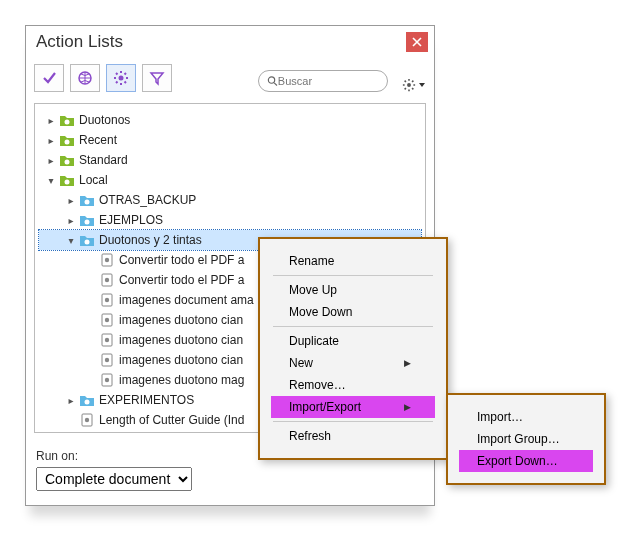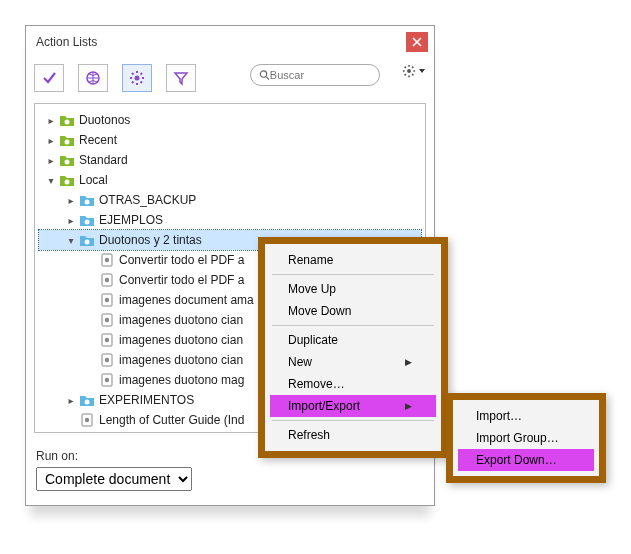--- a/index.html
+++ b/index.html
@@ -1,35 +1,35 @@
 <!DOCTYPE html>
 <html><head>
 <meta charset="utf-8">
 <style>
 * { box-sizing: border-box; margin: 0; padding: 0; font-family: "Segoe UI", Tahoma, sans-serif; }
 body { background: #fff; padding: 25px; }
 .window { width: 410px; border: 1px solid #999; background: #fff; box-shadow: 0 15px 10px -5px rgba(0,0,0,.15); position: relative; }
 .titlebar { display: flex; align-items: center; justify-content: space-between; padding: 6px 6px 6px 10px; }
-.titlebar .title { font-size: 12px; color: #333; }
+.titlebar .title { font-size: 17px; color: #333; }
 .closebtn { width: 22px; height: 20px; background: #d9534f; color: #fff; display: flex; align-items: center; justify-content: center; font-size: 11px; cursor: pointer; }
-.toolbar { display: flex; align-items: flex-start; padding: 6px 8px 6px 8px; gap: 14px; border-bottom: 1px solid transparent; }
+.toolbar { display: flex; align-items: flex-end; padding: 6px 8px 6px 8px; gap: 6px; border-bottom: 1px solid transparent; }
 .tbtn { width: 30px; height: 28px; border: 1px solid #bbb; background: #fdfdfd; display: flex; align-items: center; justify-content: center; cursor: pointer; }
 .tbtn.active { background:#e8f0fb; border-color:#8fb4e8; }
 .searchbox { display: flex; align-items: center; border: 1px solid #aaa; border-radius: 12px; padding: 2px 8px; width: 130px; height: 22px; margin-left: auto; }
 .searchbox input { border: 0; outline: 0; font-size: 11px; width: 100%; background: transparent; }
 .gearbtn { border: 0; background: transparent; cursor: pointer; display: flex; align-items: center; gap: 2px; margin-left: 8px; }
 .tree-wrap { border: 1px solid #bbb; margin: 4px 8px 8px 8px; padding: 6px 4px; height: 330px; overflow: hidden; font-size: 12px; color: #222; position: relative; }
 .row { display: flex; align-items: center; height: 20px; padding-left: 4px; white-space: nowrap; cursor: pointer; }
 .caret { width: 12px; text-align: center; color: #555; font-size: 10px; user-select: none; }
 .folder-icon { display: inline-flex; width: 16px; height: 13px; margin: 0 4px 0 2px; }
 .doc-icon { display: inline-flex; width: 14px; height: 14px; margin: 0 5px 0 3px; align-items: center; justify-content: center; }
 .sel { background: #cde6ff; outline: 1px dotted #2a6ebf; }
 .runon { padding: 8px 10px 14px 10px; font-size: 12px; color: #333; }
 .runon select { font-size: 14px; padding: 2px 4px; margin-top: 4px; }
-.ctxmenu { position: absolute; background: #f3f3f3; border: 7px solid #a16207; box-shadow: 3px 3px 8px rgba(0,0,0,.25); font-size: 12px; padding: 5px; z-index: 10; text-align: center; }
+.ctxmenu { position: absolute; background: #f3f3f3; border: 2px solid #a16207; box-shadow: 3px 3px 8px rgba(0,0,0,.25); font-size: 12px; padding: 11px; z-index: 10; text-align: center; }
 .ctxmenu .mi { display: flex; align-items: center; justify-content: space-between; padding: 4px 24px 4px 18px; height: 22px; cursor: pointer; white-space: nowrap; }
 .ctxmenu .mi.hl { background: #d946ef; }
 .ctxmenu .sep { height: 1px; background: #c8c8c8; margin: 3px 2px; }
 .ctxmenu .arrow { font-size: 9px; color: #333; margin-left: 18px; }
 .submenu { min-width: 160px; }
 svg { display:block; }
 </style>
 </head>
 <body>
 

